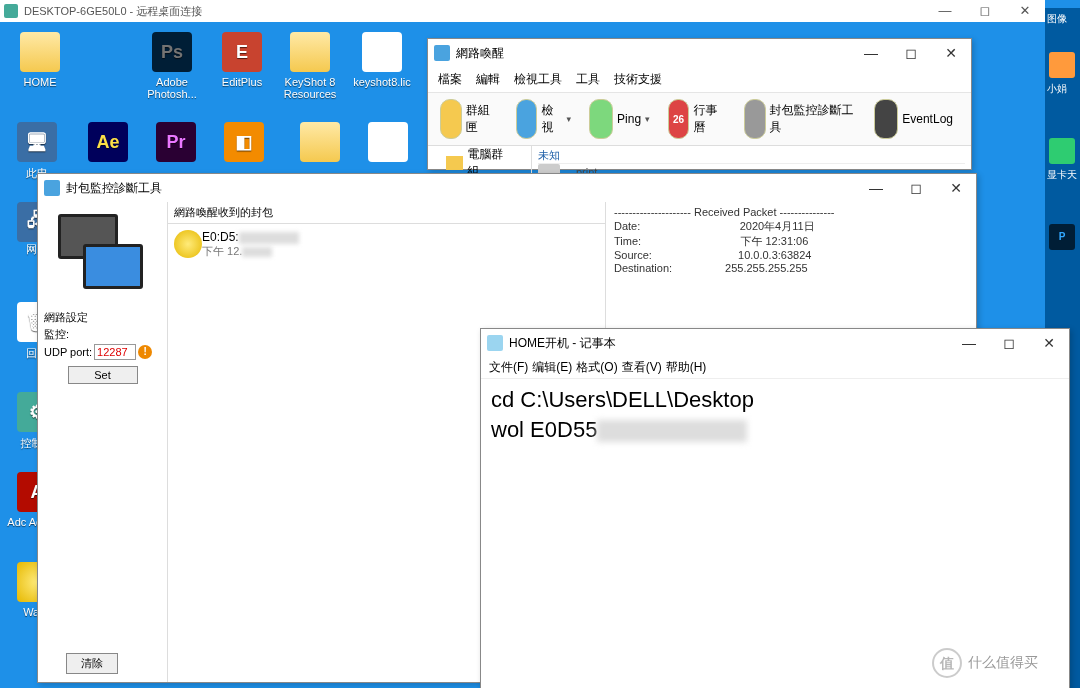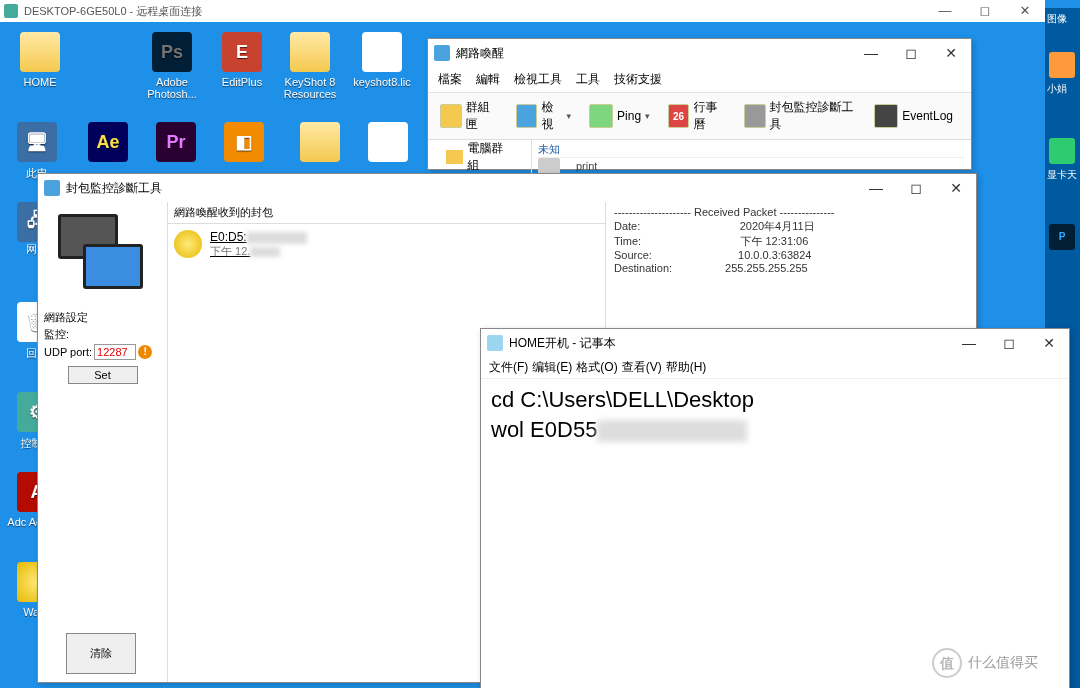--- a/index.html
+++ b/index.html
@@ -32,21 +32,21 @@
 .win-title { height: 28px; display: flex; align-items: center; padding-left: 6px; font-size: 12px; background: #fff; }
 .win-title .wico { width: 16px; height: 16px; margin-right: 6px; border-radius:2px; }
 .win-ctrl { margin-left: auto; display: flex; }
 .win-ctrl div { width: 40px; text-align: center; font-size: 14px; color: #333; line-height: 28px; }
 
 
 .wol { left: 427px; top: 16px; width: 545px; height: 132px; }
 .wol .menubar { display:flex; gap:14px; padding:4px 10px; font-size:12px; background:#fff; border-bottom:1px solid #e5e5e5;}
 .wol .toolbar { display:flex; align-items:center; padding:4px 6px; background:#fafafa; border-bottom:1px solid #ddd; font-size:12px; }
 .wol .tbtn { display:flex; align-items:center; gap:4px; padding:2px 6px; margin-right:6px; }
-.wol .tbtn .ic { width:24px;height:24px;background:#f5c94f;border:1px solid #cc9;border-radius:2px;}
+.wol .tbtn .ic { width:24px;height:40px;background:#f5c94f;border:1px solid #cc9;border-radius:10px;}
 .wol .tbtn .ic.v { background:#4aa3df;}
 .wol .tbtn .ic.p { background:#7dd87d;}
 .wol .tbtn .ic.c { background:#d44;color:#fff;display:flex;align-items:center;justify-content:center;font-size:10px;font-weight:bold;}
 .wol .tbtn .ic.pk { background:#999;}
 .wol .tbtn .ic.ev { background:#444;}
 .wol .dd { font-size:9px; color:#555;}
 .wol .body { display:flex; height:34px; }
 .wol .body .l { width:104px; border-right:1px solid #ddd; padding:4px 18px; font-size:12px; display:flex;align-items:center;gap:4px;}
 .wol .body .l .fic{width:18px;height:14px;background:#f5c94f;}
 .wol .body .r { flex:1; padding:2px 6px; font-size:12px;}
@@ -62,27 +62,27 @@
 .pkt .side .mon .scr{position:absolute;width:60px;height:45px;background:#3a8de0;border:3px solid #222;border-radius:3px;}
 .pkt .side .mon .scr.b{left:0;top:0;background:#555;}
 .pkt .side .mon .scr.f{left:25px;top:30px;}
 .pkt .side .lbl{text-align:left;font-size:11px;margin:2px 0;}
 .pkt .side .portrow{display:flex;align-items:center;gap:2px;font-size:11px;}
 .pkt .side input{width:42px;border:1px solid #999;color:#d00;font-size:11px;padding:1px 2px;}
 .pkt .side .warn{width:14px;height:14px;background:#e80;border-radius:50%;color:#fff;font-size:10px;line-height:14px;text-align:center;font-weight:bold;}
 .pkt .side button{width:70px;margin-top:6px;font-size:11px;border:1px solid #888;background:#efefef;padding:2px 0;}
 .pkt .mid { flex:1; border-right:1px solid #ddd; font-size:11px; }
 .pkt .mid .hdr{padding:3px 6px;border-bottom:1px solid #ddd;background:#fff;font-size:11px;}
-.pkt .mid .entry{display:flex;gap:8px;padding:6px;text-decoration:underline;}
+.pkt .mid .entry{display:flex;padding:6px;}
 .pkt .mid .bulb{width:28px;height:28px;background:radial-gradient(#ffeb7a,#e6b800);border-radius:50%;flex-shrink:0;}
 .pkt .mid .mac{font-family:Consolas,monospace;font-size:12px;}
 .pkt .mid .blur{display:inline-block;width:60px;height:12px;background:#ddd;filter:blur(2px);vertical-align:middle;}
 .pkt .mid .sub{color:#777;font-size:11px;}
 .pkt .detail { width:370px; font-family:Consolas,monospace; font-size:11px; padding:4px 8px; color:#333; white-space:pre; overflow:hidden;}
-.pkt .clear{position:absolute;left:28px;bottom:8px;width:70px;font-size:11px;border:1px solid #888;background:#efefef;padding:12px 0;}
+.pkt .clear{position:absolute;left:28px;bottom:8px;width:52px;font-size:11px;border:1px solid #888;background:#efefef;padding:2px 0;}
 
 
 .note { left: 480px; top: 266px; width: 590px; height: 400px; margin-top: 40px; }
 .note .menubar{display:flex;gap:4px;padding:2px 8px;font-size:12px;border-bottom:1px solid #eee;}
 .note .area{padding:6px 10px;font-family:Consolas,"Courier New",monospace;font-size:22px;line-height:1.35;}
 .note .blur{display:inline-block;width:150px;height:22px;background:#ddd;filter:blur(3px);vertical-align:middle;}
 
 
 .watermark{position:absolute;right:42px;bottom:10px;display:flex;align-items:center;gap:6px;opacity:.6;font-size:14px;color:#555;}
 .watermark .c{width:30px;height:30px;border:2px solid #aaa;border-radius:50%;text-align:center;line-height:26px;font-weight:bold;color:#888;}

